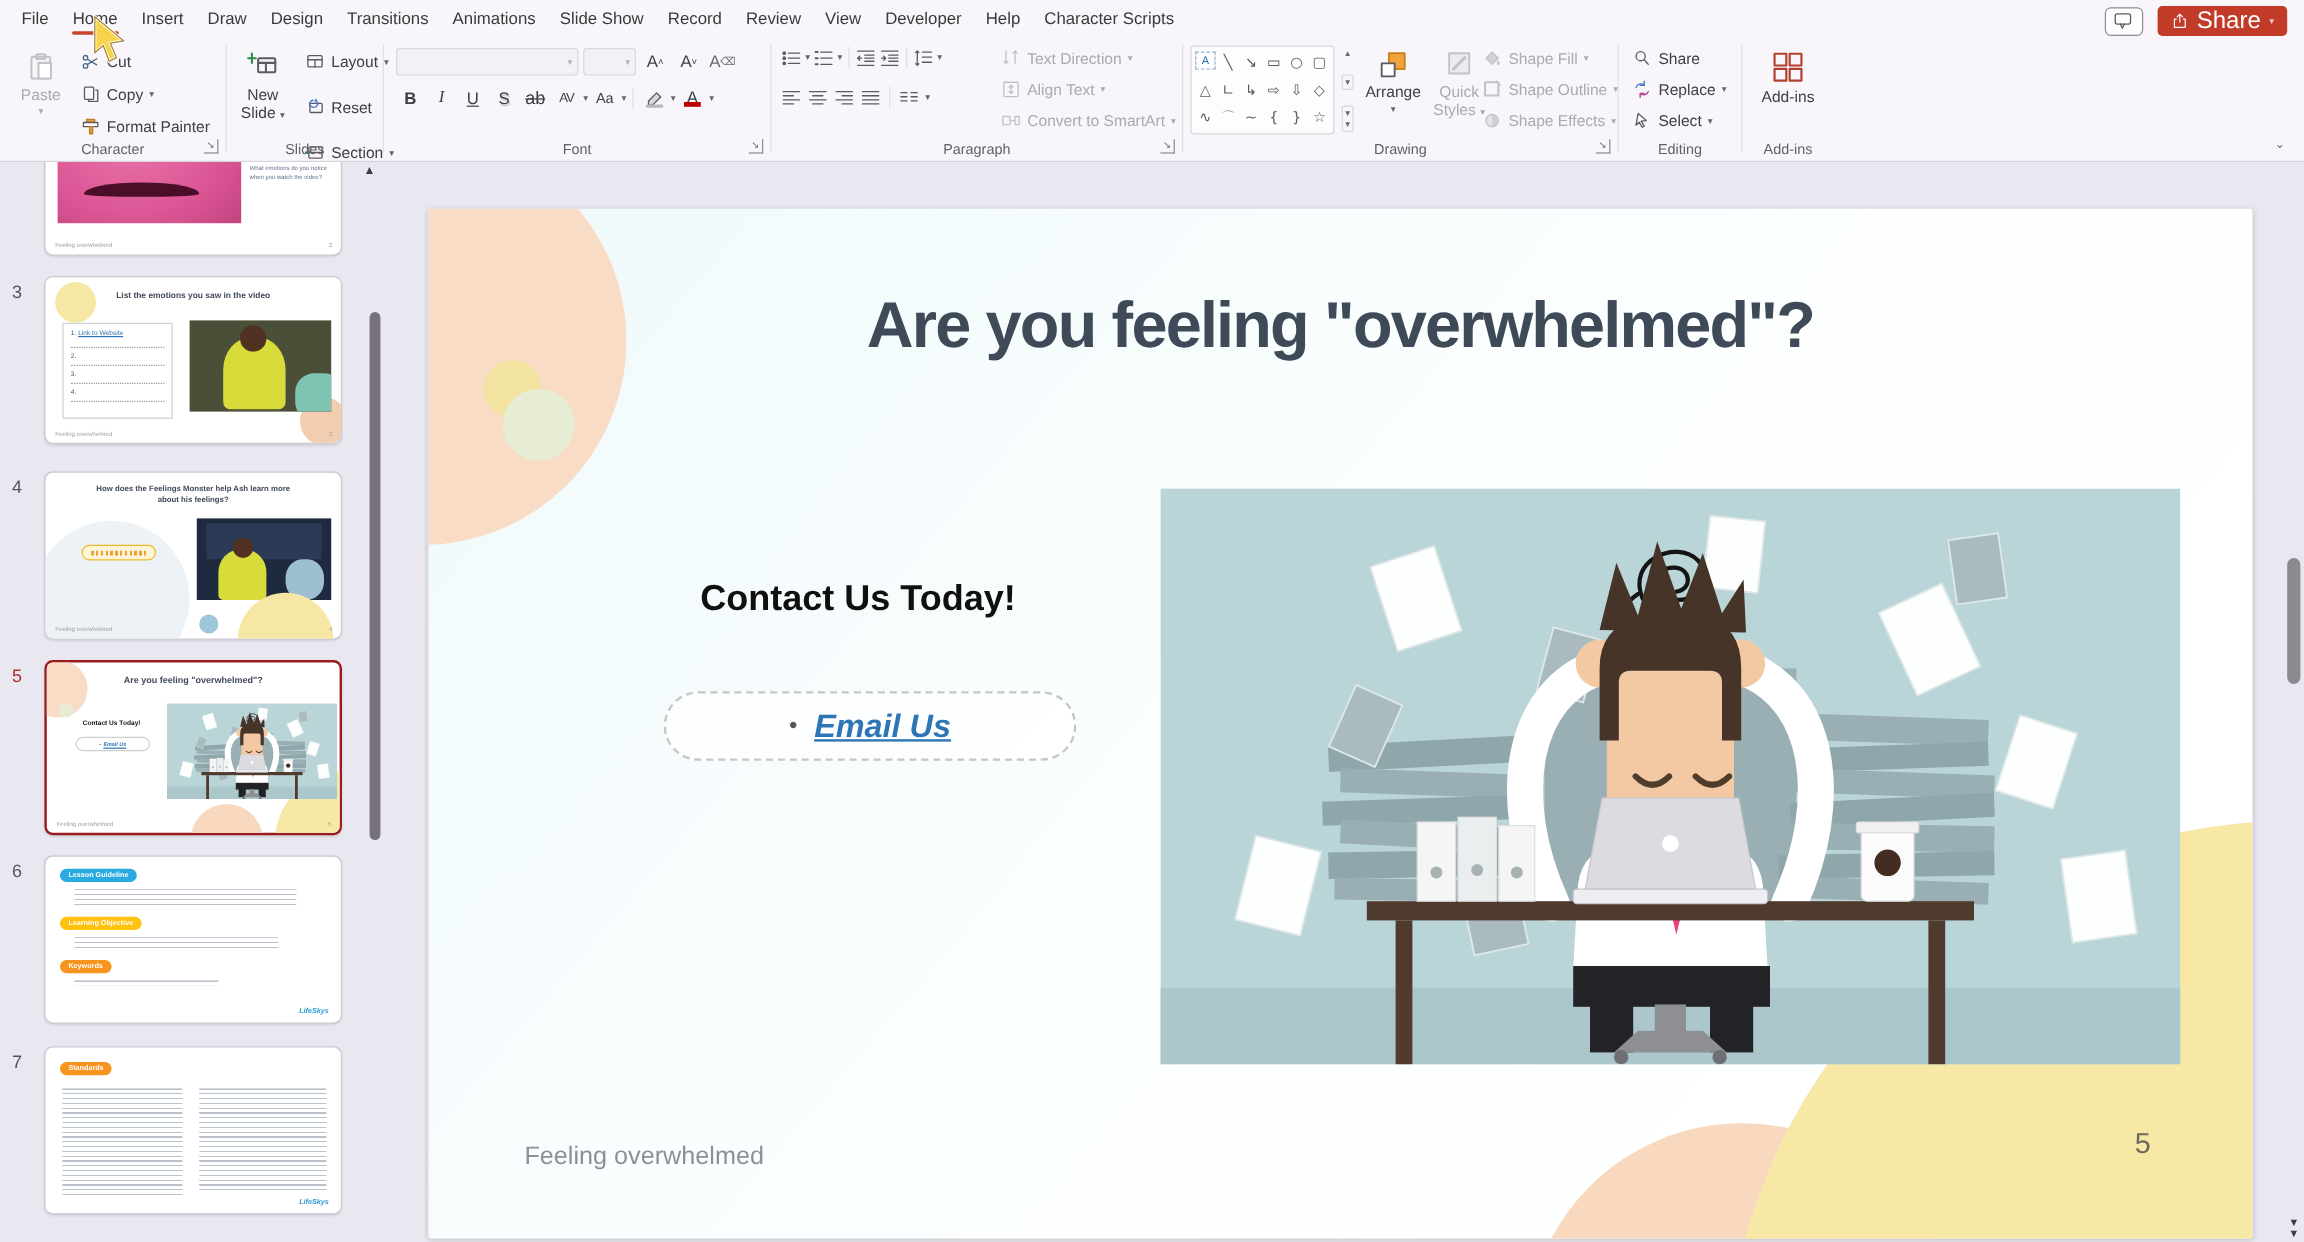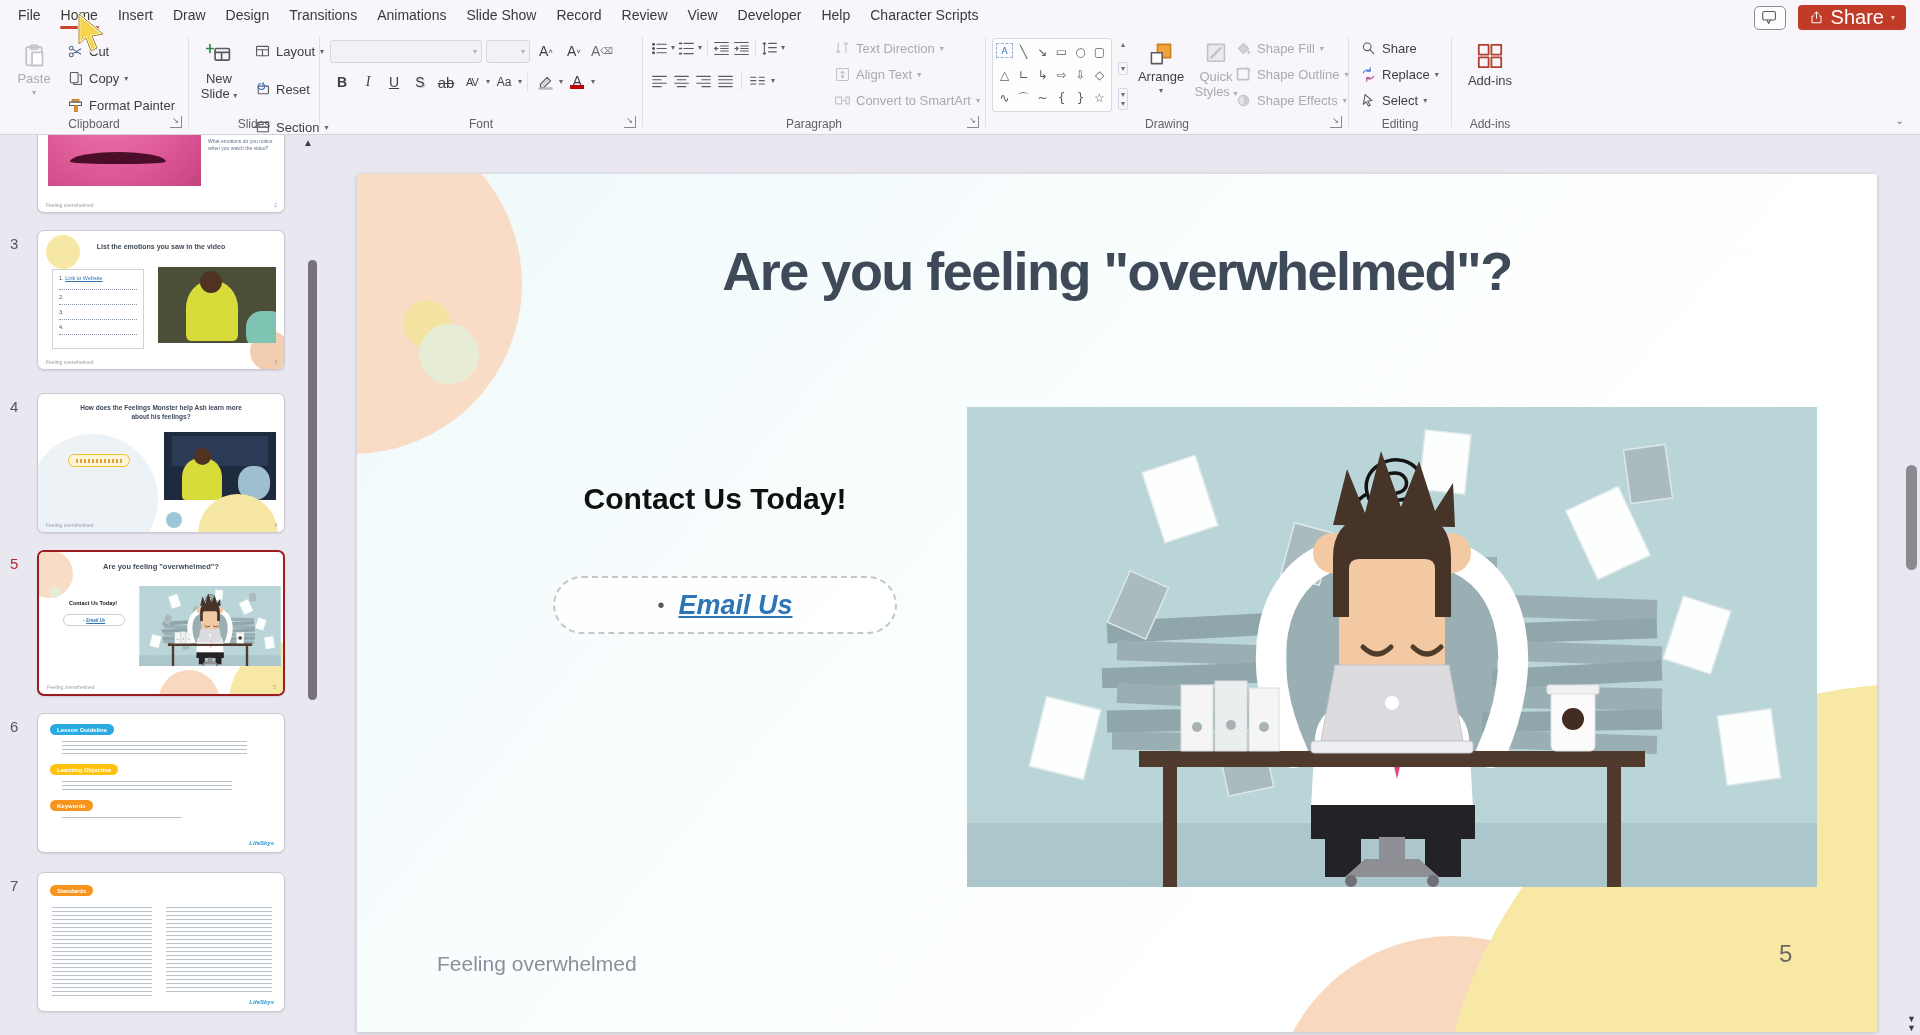--- a/index.html
+++ b/index.html
@@ -141,21 +141,21 @@
         </div>
         <div class="sbtn">
           <svg class="ic" viewBox="0 0 20 20">
               <path d="M6 3h8v3H6z" fill="#E59A3C" stroke="#C07F28"></path>
               <rect x="3" y="6" width="14" height="4" fill="#fff"></rect>
               <rect x="9" y="10" width="3" height="7" fill="#E59A3C" stroke="#C07F28"></rect>
             </svg>
           <span>Format Painter</span>
         </div>
       </div>
-      <div class="rg-label">Clipboard</div>
+      <div class="rg-label">Character</div>
       <div class="launcher"></div>
     </div>
     <div class="rdiv"></div>
 
     <div class="rg" style="width:130px">
       <div class="bigbtn" style="left:4px;top:6px;width:52px">
         <svg class="ic" viewBox="0 0 20 20" style="width:26px;height:26px">
             <path d="M3 2v6M0.5 5h5" stroke="#2E8B44"></path>
             <rect x="7" y="5" width="11" height="9" rx="1"></rect>
             <path d="M7 8h11M12 8v6"></path>

